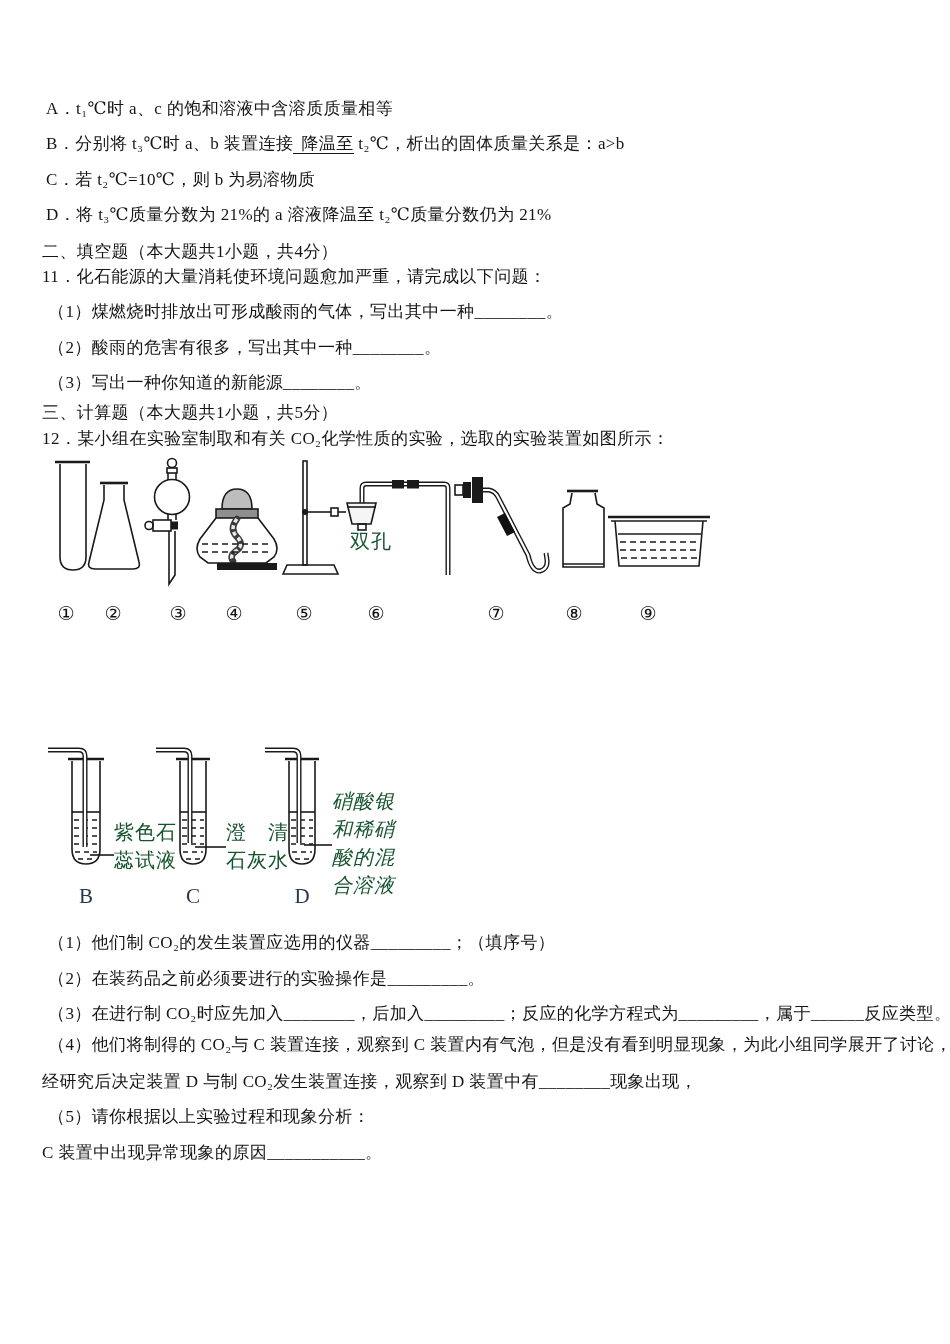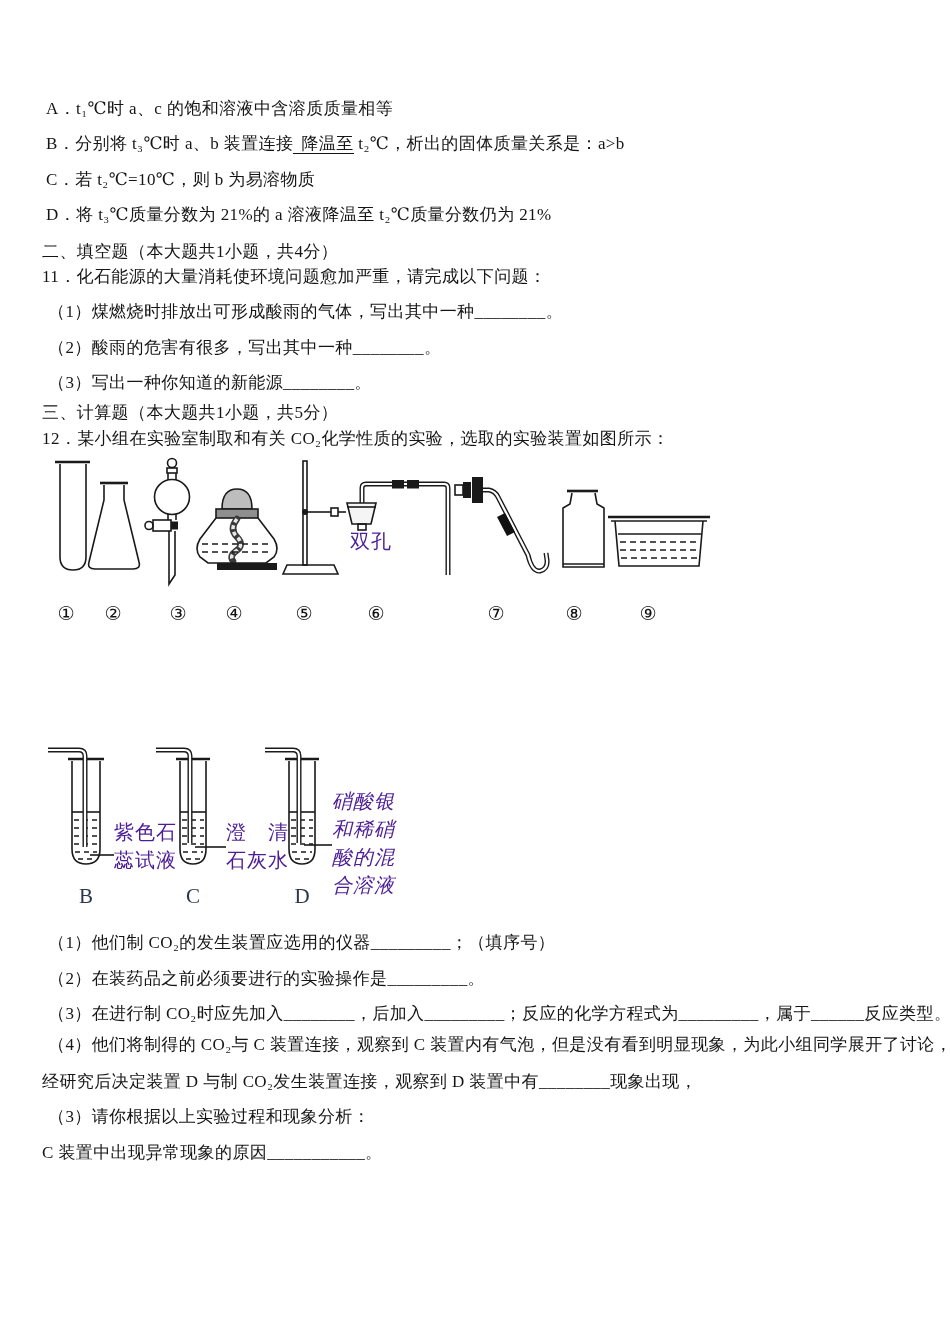--- a/index.html
+++ b/index.html
@@ -9,21 +9,21 @@
     color:#151515; overflow:hidden;
   }
   .line {
     position:absolute; font-size:17px; line-height:24px;
     font-weight:400; letter-spacing:0.4px; white-space:nowrap;
   }
   .u { border-bottom:1.5px solid #151515;padding-left:8px; }
   .figure { position:absolute; }
   .fig-label {
     position:absolute; font-size:20px; line-height:28px; font-weight:400;
-    white-space:pre-line; letter-spacing:1px; color:#4c1d95;
+    white-space:pre-line; letter-spacing:1px; color:#14532d;
   }
   .circ {
     position:absolute; top:149px; width:26px; text-align:center;
     font-family:"DejaVu Sans","Liberation Sans",sans-serif;
     font-size:19px; font-weight:400; color:#111;
   }
   .tube-letter {
     position:absolute; top:147px; width:30px; text-align:center;
     font-size:21px; font-weight:400; color:#2a3550;
   }
@@ -206,16 +206,16 @@
     <span class="tube-letter" style="left:31px">B</span>
     <span class="tube-letter" style="left:138px">C</span>
     <span class="tube-letter" style="left:247px">D</span>
   </div>
 
   <div class="line" style="left:48px; top:931px">（1）他们制 CO₂的发生装置应选用的仪器_________；（填序号）</div>
   <div class="line" style="left:48px; top:967px">（2）在装药品之前必须要进行的实验操作是_________。</div>
   <div class="line" style="left:48px; top:1002px">（3）在进行制 CO₂时应先加入________，后加入_________；反应的化学方程式为_________，属于______反应类型。</div>
   <div class="line" style="left:48px; top:1033px">（4）他们将制得的 CO₂与 C 装置连接，观察到 C 装置内有气泡，但是没有看到明显现象，为此小组同学展开了讨论，</div>
   <div class="line" style="left:42px; top:1070px">经研究后决定装置 D 与制 CO₂发生装置连接，观察到 D 装置中有________现象出现，</div>
-  <div class="line" style="left:48px; top:1105px">（3）请你根据以上实验过程和现象分析：</div>
+  <div class="line" style="left:48px; top:1105px">（5）请你根据以上实验过程和现象分析：</div>
   <div class="line" style="left:42px; top:1141px">C 装置中出现异常现象的原因___________。</div>
 
 </div>
 
 </body></html>

